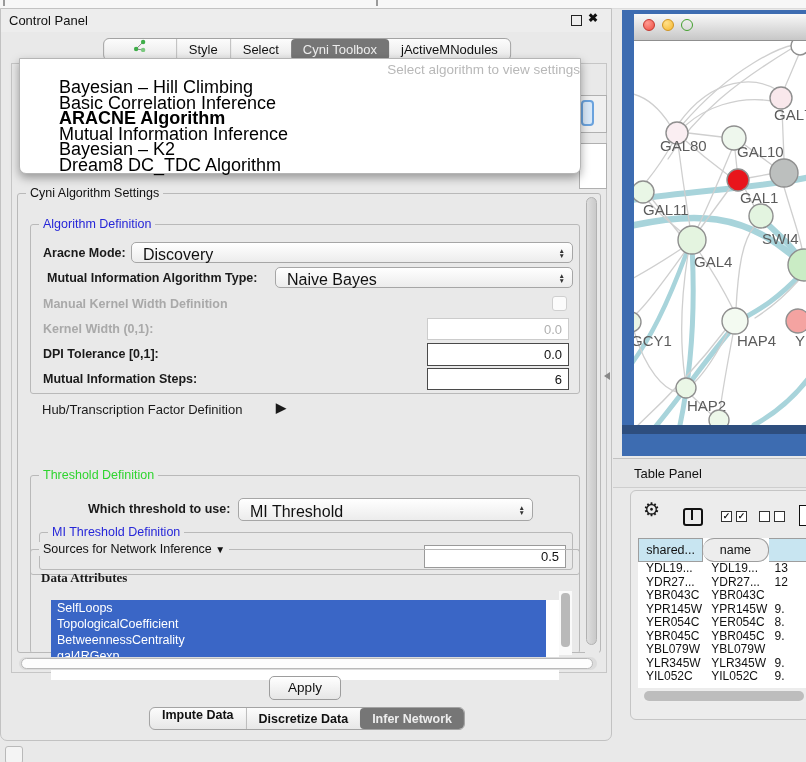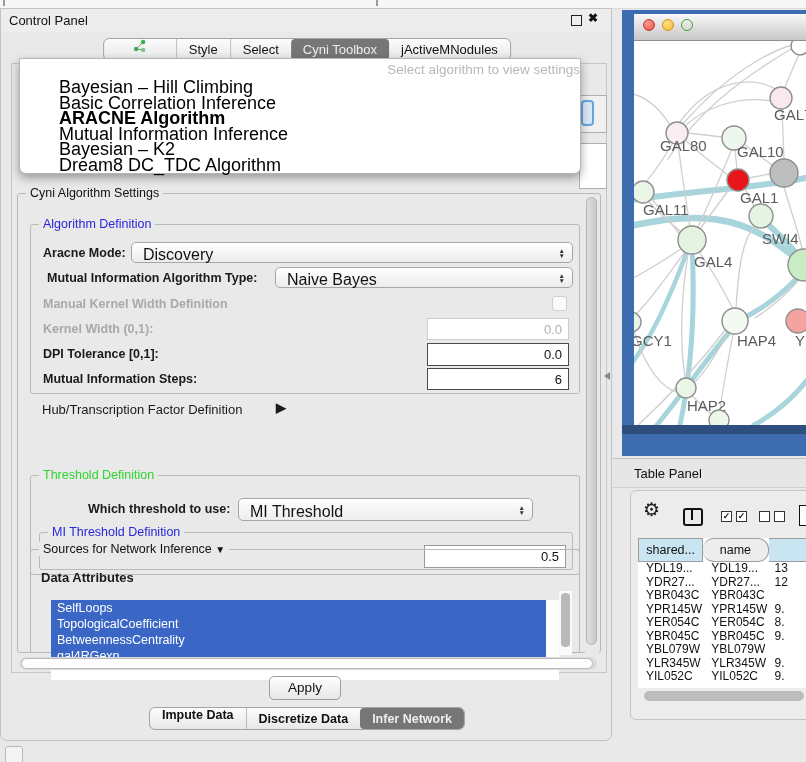--- a/index.html
+++ b/index.html
@@ -229,21 +229,21 @@
         </div>
 
         <div class="gbox" style="left:8px;top:56px;width:534px;height:38px;">
           <span class="legend blue">MI Threshold Definition</span>
           <div class="tfield mid" style="left:384px;top:12px;width:142px;height:23px;">0.5</div>
         </div>
       </div>
 
       <div class="gbox" style="left:12px;top:355px;width:550px;height:104px;border-bottom:none;">
         <span class="legend"><span>Sources for Network Inference</span> <span style="font-size:10px;">▼</span></span>
-        <span class="lbl" style="left:10px;top:20px;font-size:13px;">Data Attributes</span>
+        <span class="lbl" style="left:10px;top:20px;font-size:13px;font-family:Liberation Serif, serif;">Data Attributes</span>
         <div id="attr-list" class="abs" style="left:20px;top:50px;width:508px;height:80px;">
             <div class="attr-item">SelfLoops</div>
             <div class="attr-item">TopologicalCoefficient</div>
             <div class="attr-item">BetweennessCentrality</div>
             <div class="attr-item">gal4RGexp</div>
           </div>
         <div class="abs sb-v-track" style="left:528px;top:41px;width:13px;height:64px;background:#fafafa;">
           <div class="sb-v-thumb" style="left:2px;top:2px;width:9px;height:54px;background:#b9b9b9;border:none;border-radius:4px;"></div>
         </div>
       </div>

